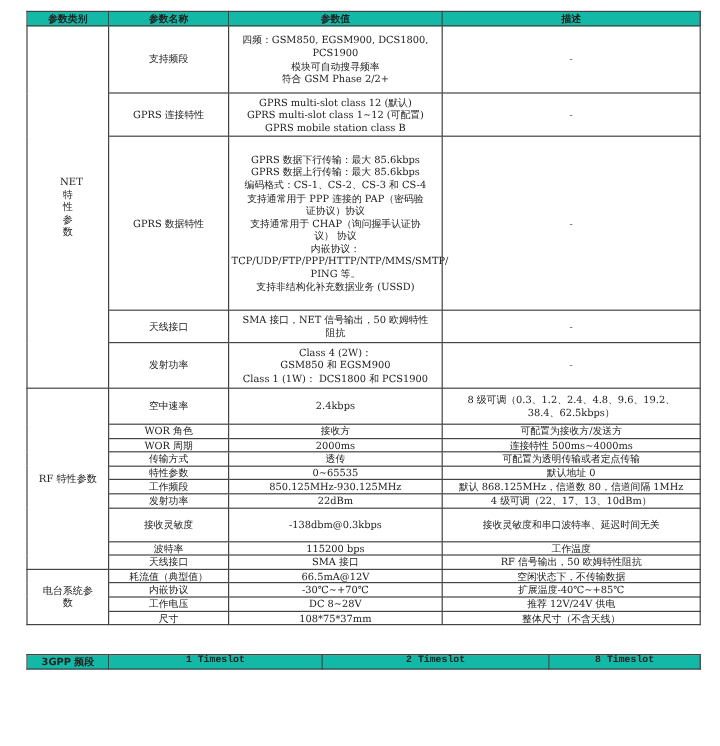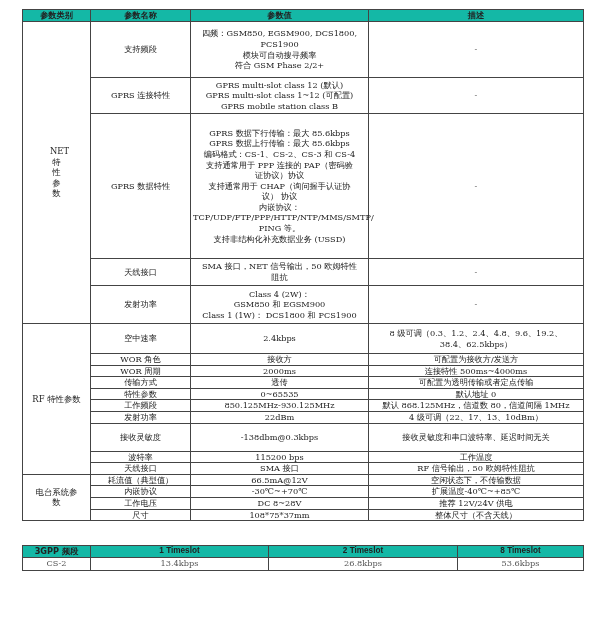--- a/index.html
+++ b/index.html
@@ -9,21 +9,21 @@
   td, th { border:1px solid #444; text-align:center; vertical-align:middle;
            padding:0 2px; font-size:8.2px; line-height:10.6px; font-weight:normal; }
   th { background:#14b8a6; font-family:"DejaVu Sans","Liberation Sans",sans-serif;
        font-weight:bold; font-size:8.2px; height:11px;text-align:center; }
   #main { left:22px; top:9px; width:561px; border:1.5px solid #333; }
   #main td.cat { font-size:8.4px; }
   #main td.val { white-space:pre-line;text-align:center; }
   #main td.desc { color:#555; }
   #gprs { left:22px; top:545px; width:561px; border:1.5px solid #333; }
   #gprs td { height:11.5px; color:#555; }
-  #gprs th { font-family:Liberation Sans, sans-serif; font-weight:bold; }
+  #gprs th { font-family:Liberation Mono, monospace; font-weight:bold; }
   #gprs th.first { font-family:"DejaVu Sans","Liberation Sans",sans-serif;margin-left:48px; }
 </style>
 </head>
 <body>
 
 <table id="main">
   <colgroup>
       <col style="width:68px">
       <col style="width:100px">
       <col style="width:178px">
@@ -170,20 +170,14 @@
     </colgroup>
   <thead>
     <tr>
       <th class="first">3GPP 频段</th>
       <th>1 Timeslot</th>
       <th>2 Timeslot</th>
       <th>8 Timeslot</th>
     </tr>
   </thead>
   <tbody>
-    <tr>
-      <td>CS-2</td>
-      <td>13.4kbps</td>
-      <td>26.8kbps</td>
-      <td>53.6kbps</td>
-    </tr>
   </tbody>
 </table>
 
 </body></html>

